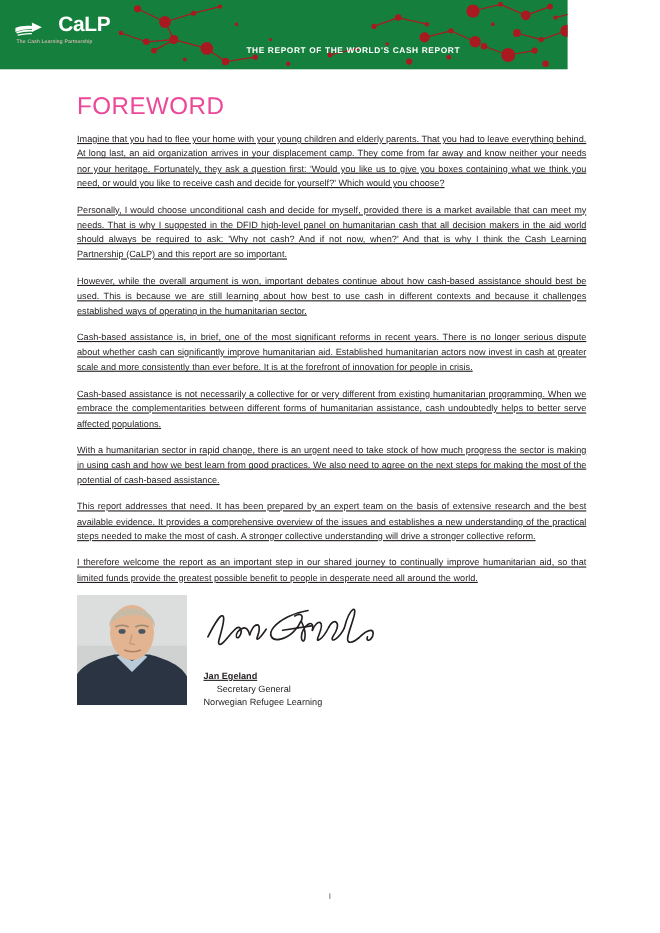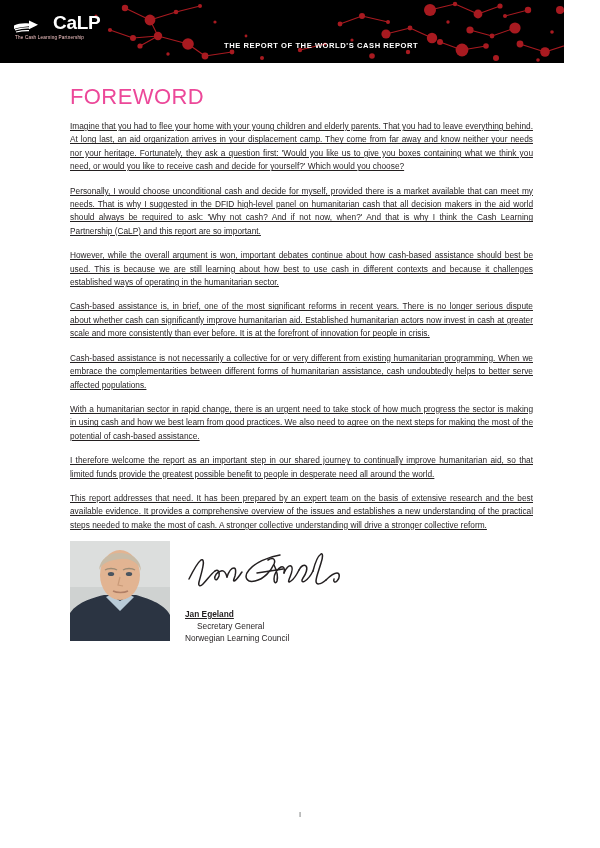--- a/index.html
+++ b/index.html
@@ -13,23 +13,23 @@
     position: relative;
     overflow: hidden;
     font-family: "Liberation Sans", sans-serif;
     color: #231f20;
   }
 
   
   .banner {
     position: absolute;
     left: 0; top: 0;
-    width: 564px;
+    width: 516px;
     height: 63px;
-    background: #000000;
+    background: #15803d;
     overflow: hidden;
   }
   .banner-pattern {
     position: absolute;
     left: 0; top: 0;
     width: 600px;
     height: 63px;
   }
   .banner-title {
     position: absolute;
@@ -252,22 +252,22 @@
 
 <h1 class="page-title">FOREWORD</h1>
 
 <div class="content">
   <p>Imagine that you had to flee your home with your young children and elderly parents. That you had to leave everything behind. At long last, an aid organization arrives in your displacement camp. They come from far away and know neither your needs nor your heritage. Fortunately, they ask a question first: 'Would you like us to give you boxes containing what we think you need, or would you like to receive cash and decide for yourself?' Which would you choose?</p>
   <p>Personally, I would choose unconditional cash and decide for myself, provided there is a market available that can meet my needs. That is why I suggested in the DFID high-level panel on humanitarian cash that all decision makers in the aid world should always be required to ask: 'Why not cash? And if not now, when?' And that is why I think the Cash Learning Partnership (CaLP) and this report are so important.</p>
   <p>However, while the overall argument is won, important debates continue about how cash-based assistance should best be used. This is because we are still learning about how best to use cash in different contexts and because it challenges established ways of operating in the humanitarian sector.</p>
   <p>Cash-based assistance is, in brief, one of the most significant reforms in recent years. There is no longer serious dispute about whether cash can significantly improve humanitarian aid. Established humanitarian actors now invest in cash at greater scale and more consistently than ever before. It is at the forefront of innovation for people in crisis.</p>
   <p>Cash-based assistance is not necessarily a collective for or very different from existing humanitarian programming. When we embrace the complementarities between different forms of humanitarian assistance, cash undoubtedly helps to better serve affected populations.</p>
   <p>With a humanitarian sector in rapid change, there is an urgent need to take stock of how much progress the sector is making in using cash and how we best learn from good practices. We also need to agree on the next steps for making the most of the potential of cash-based assistance.</p>
+  <p>This report addresses that need. It has been prepared by an expert team on the basis of extensive research and the best available evidence. It provides a comprehensive overview of the issues and establishes a new understanding of the practical steps needed to make the most of cash. A stronger collective understanding will drive a stronger collective reform.</p>
   <p>I therefore welcome the report as an important step in our shared journey to continually improve humanitarian aid, so that limited funds provide the greatest possible benefit to people in desperate need all around the world.</p>
-  <p>This report addresses that need. It has been prepared by an expert team on the basis of extensive research and the best available evidence. It provides a comprehensive overview of the issues and establishes a new understanding of the practical steps needed to make the most of cash. A stronger collective understanding will drive a stronger collective reform.</p>
 </div>
 
 <div class="sig-block">
 
   <div class="portrait">
     <svg viewBox="0 0 100 100" width="100" height="100" aria-hidden="true">
       <rect x="0" y="0" width="100" height="100" fill="#cfd2d1"></rect>
       <rect x="0" y="0" width="100" height="46" fill="#dcdedd"></rect>
       <path d="M0 72 C8 60, 26 56, 34 54 L66 54 C76 57, 94 62, 100 74 L100 100 L0 100 Z" fill="#2b3442"></path>
       <path d="M36 56 L50 70 L64 56 L60 54 L50 60 L40 54 Z" fill="#b9cbd8"></path>
@@ -303,16 +303,16 @@
                C116 32, 117 34, 120 32 C123 30, 126 26, 128 22"></path>
       <path d="M128 22 C130 14, 133 7, 136 5 C138 4, 138 8, 136 14
                C134 21, 131 28, 131 32 C131 36, 135 36, 141 31"></path>
       <path d="M141 31 C144 28, 148 24, 152 24 C155 24, 155 29, 152 32
                C150 34, 148 33, 149 30"></path>
     </g>
   </svg>
 
   <div class="sig-name">Jan Egeland</div>
   <div class="sig-role">Secretary General</div>
-  <div class="sig-org">Norwegian Learning Council</div>
+  <div class="sig-org">Norwegian Refugee Learning</div>
 </div>
 
 <div class="page-number">I</div>
 
 </body></html>

